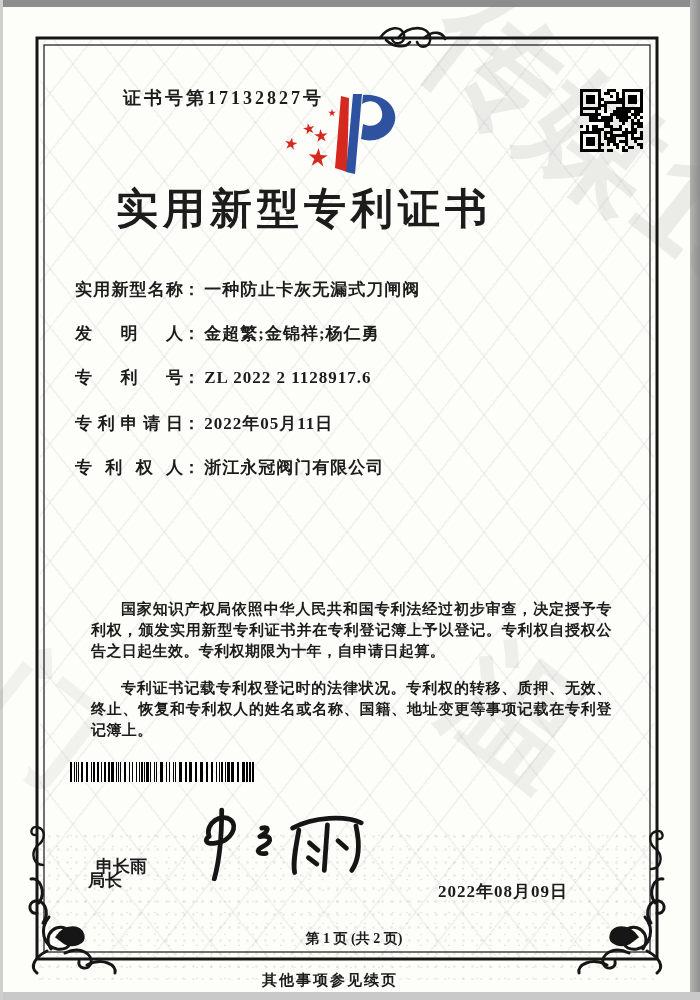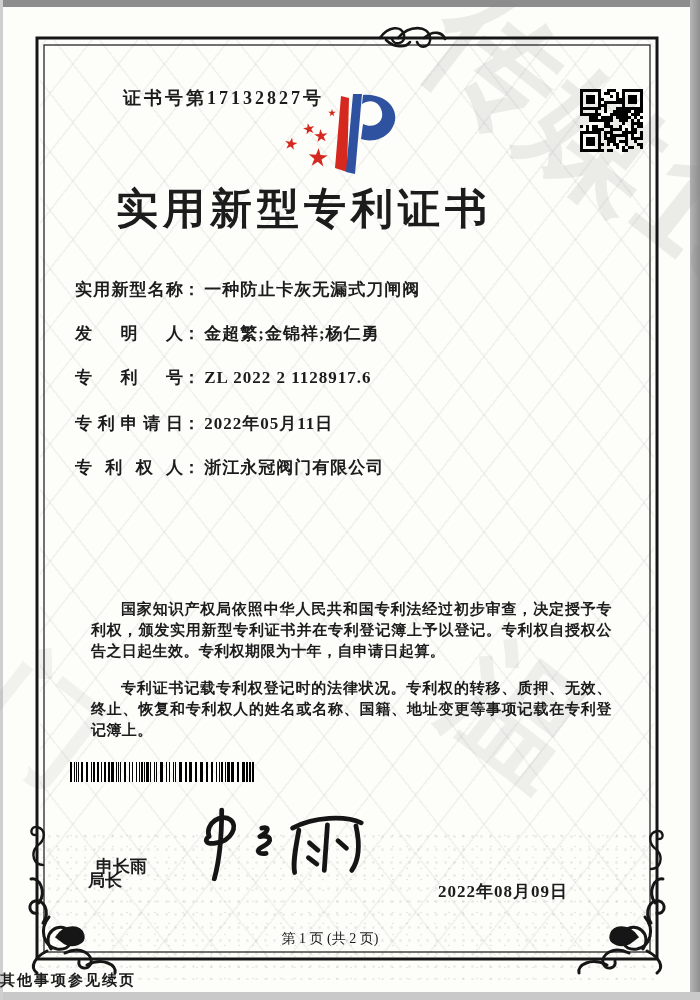--- a/index.html
+++ b/index.html
@@ -49,22 +49,22 @@
   .body-text{position:absolute;left:75px;top:583px;width:553px;font-size:15px;line-height:21px;
     text-align:justify;font-weight:600;letter-spacing:.4px;}
   .body-text p{margin:16px;text-indent:2em;}
 
   .sig-title{position:absolute;left:88px;top:869px;font-size:17px;font-weight:700;}
   .sig-name{position:absolute;left:88px;top:855px;font-size:17px;font-weight:700;margin-left:8px;}
   .sig-svg{position:absolute;left:190px;top:800px;}
 
   .issue-date{position:absolute;left:438px;top:880px;font-size:17px;font-weight:700;letter-spacing:1px;}
 
-  .pageno{position:absolute;left:0;top:930px;width:660px;text-align:center;font-size:14px;font-weight:400;}
-  .footnote{position:absolute;left:0;top:971px;width:660px;text-align:left;font-size:15px;font-weight:700;letter-spacing:2px;}
+  .pageno{position:absolute;left:0;top:930px;width:660px;text-align:center;font-size:14px;font-weight:700;padding-left:24px;}
+  .footnote{position:absolute;left:0;top:971px;width:660px;text-align:center;font-size:15px;font-weight:700;letter-spacing:2px;}
 
   .qr{position:absolute;left:580px;top:89px;}
   .barcode{position:absolute;left:70px;top:762px;}
   .logo{position:absolute;left:283px;top:92px;}
 </style>
 </head>
 <body>
 
 <div class="page">
 

